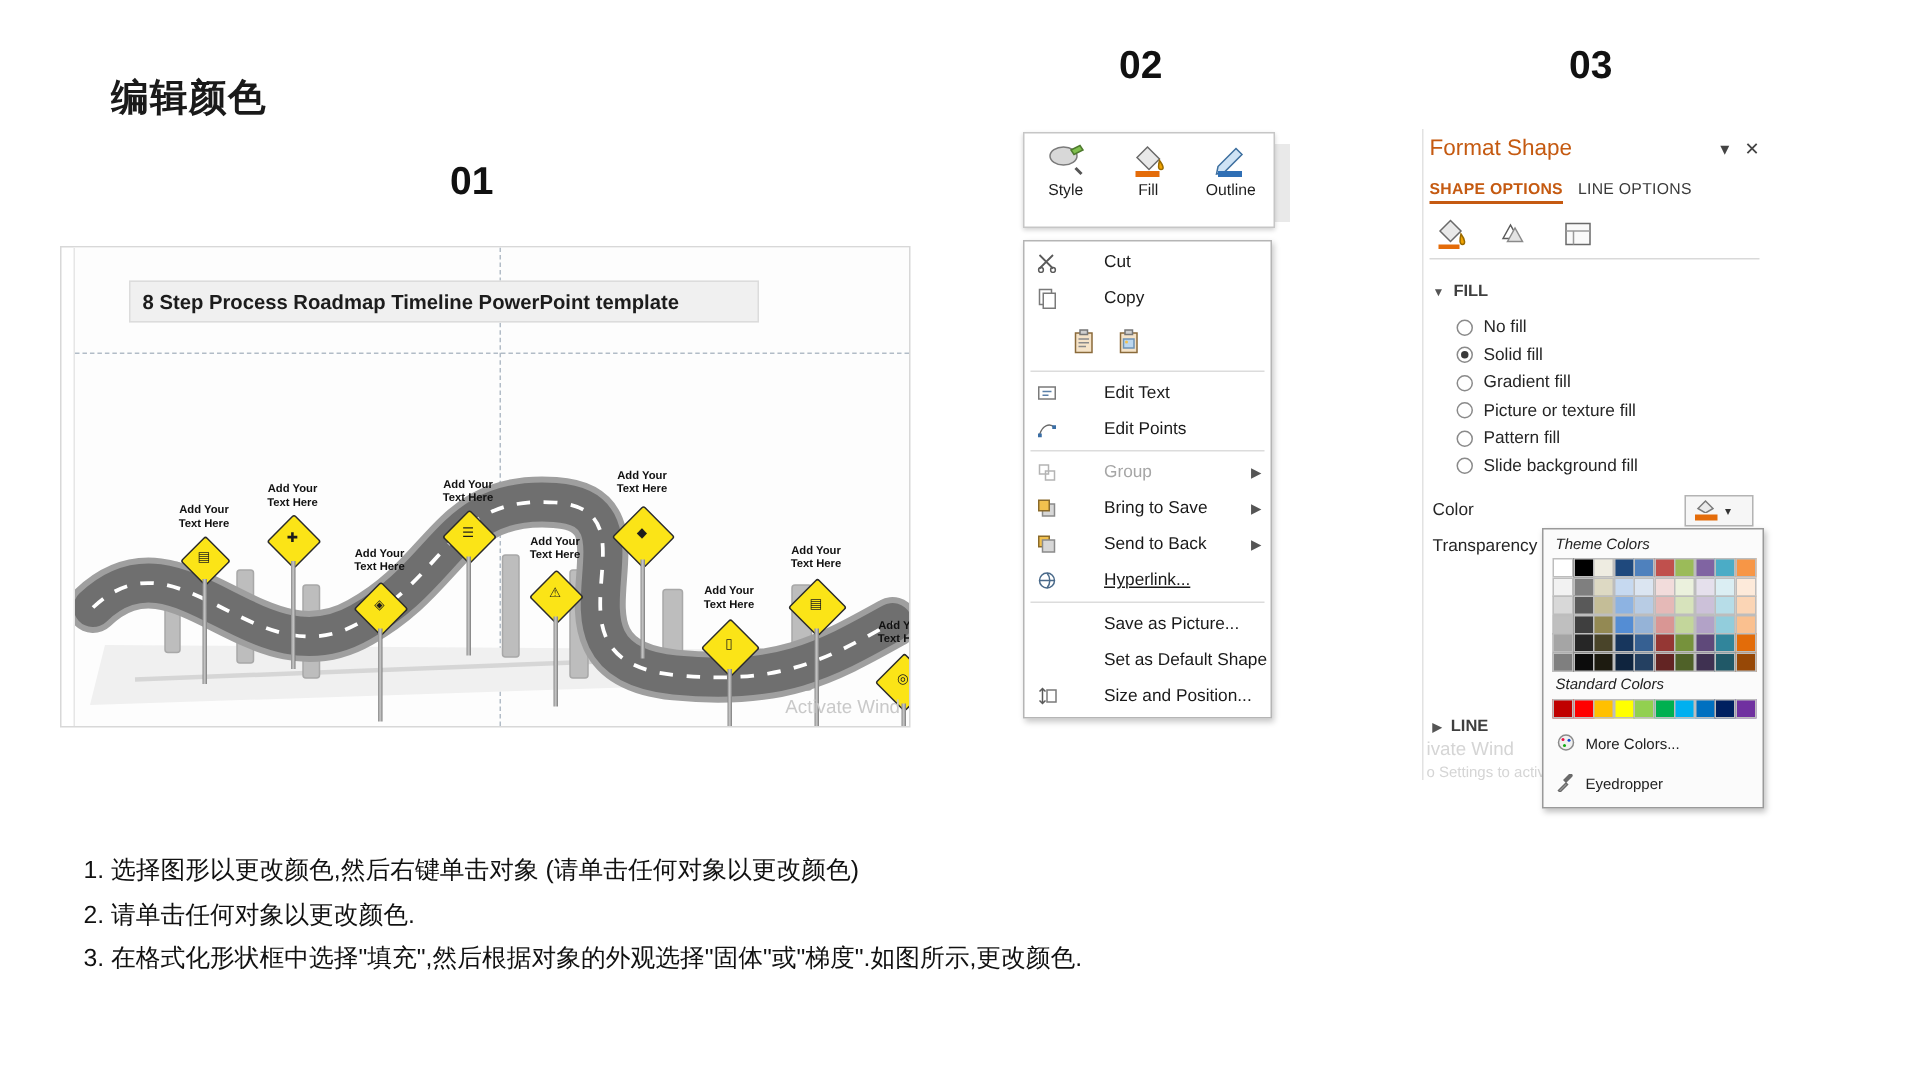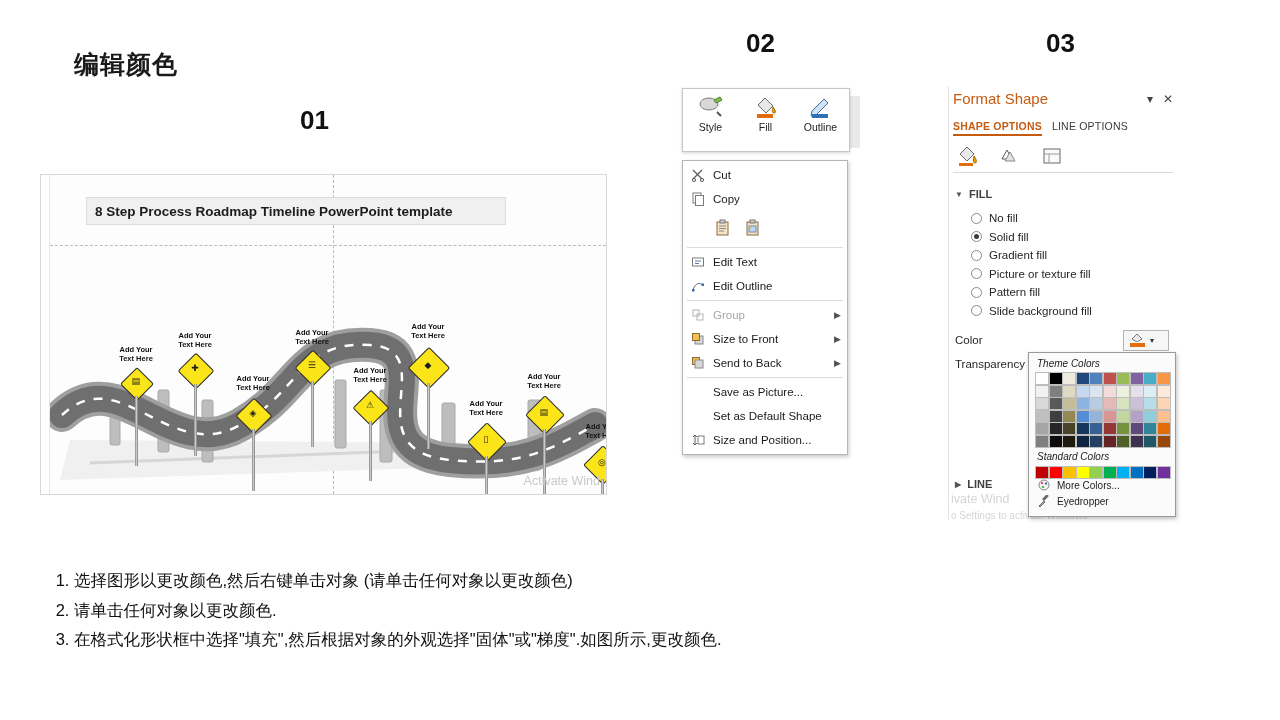--- a/index.html
+++ b/index.html
@@ -30,21 +30,21 @@
     color: #111111;
   }
   #step-01 { left: 300px; top: 105px; }
   #step-02 { left: 746px; top: 28px; }
   #step-03 { left: 1046px; top: 28px; }
 
   
   .slide-panel {
     position: absolute;
     left: 40px;
-    top: 174px;
+    top: 164px;
     width: 565px;
     height: 319px;
     background: #ffffff;
     border: 1px solid #d8d8d8;
     overflow: hidden;
   }
   .slide-inner {
     position: absolute;
     left: 8px;
     top: 0px;
@@ -195,21 +195,21 @@
     white-space: nowrap;
   }
   .ctx-row .ico {
     width: 26px;
     height: 20px;
     flex: 0 0 26px;
     display: flex;
     align-items: center;
     justify-content: center;
   }
-  .ctx-row .txt { padding-left: 2px; }
+  .ctx-row .txt { padding-left: 2px; margin-left: 23px; }
   .ctx-row.sel {
     background: #e2e2e2;
   }
   .ctx-row.hl {
     background: #f3d9c6;
     border-top: 1px solid #e0b393;
     border-bottom: 1px solid #e0b393;
   }
   .ctx-row.dis .txt { color: #a6a6a6; }
   .ctx-row .arrow {
@@ -416,21 +416,21 @@
     grid-auto-rows: 11px;
     gap: 1.5px;
   }
   .grid.std { grid-auto-rows: 12px; margin-top: 1px; }
   .sw { width: 12px; height: 11px; border: .5px solid #bdbdbd; }
   .grid-gap { height: 4px; }
   .picker .item {
     display: flex;
     align-items: center;
     gap: 6px;
-    padding: 1px 2px 1px 2px;
+    padding: 11px 2px 1px 2px;
   }
   .picker .item .ic { width: 14px; text-align: center; }
 
   
   .instructions {
     position: absolute;
     left: 40px;
     top: 568px;
     width: 1200px;
     font-size: 16.5px;
@@ -631,21 +631,21 @@
   </div>
 
   <div class="ctx-row">
     <span class="ico">
       <svg width="14" height="14" viewBox="0 0 14 14">
           <path d="M2 11 C4 4 9 3 12 6" fill="none" stroke="#6a6a6a"></path>
           <rect x="1" y="10" width="2.5" height="2.5" fill="#3a6ea5"></rect>
           <rect x="10.5" y="4.5" width="2.5" height="2.5" fill="#3a6ea5"></rect>
         </svg>
     </span>
-    <span class="txt">Edit Outline</span>
+    <span class="txt">Edit Points</span>
   </div>
 
   <div class="ctx-sep"></div>
 
   <div class="ctx-row dis">
     <span class="ico">
       <svg width="14" height="14" viewBox="0 0 14 14">
           <rect x="2" y="2" width="6" height="6" fill="none" stroke="#b4b4b4"></rect>
           <rect x="6" y="6" width="6" height="6" fill="none" stroke="#b4b4b4"></rect>
         </svg>
@@ -654,35 +654,44 @@
     <span class="arrow">▶</span>
   </div>
 
   <div class="ctx-row">
     <span class="ico">
       <svg width="14" height="14" viewBox="0 0 14 14">
           <rect x="4" y="4" width="8" height="8" fill="#d7d7d7" stroke="#8a8a8a"></rect>
           <rect x="1.5" y="1.5" width="7" height="7" fill="#f2c14e" stroke="#8a6a2a"></rect>
         </svg>
     </span>
-    <span class="txt">Size to Front</span>
+    <span class="txt">Bring to Save</span>
     <span class="arrow">▶</span>
   </div>
 
   <div class="ctx-row">
     <span class="ico">
       <svg width="14" height="14" viewBox="0 0 14 14">
           <rect x="1.5" y="1.5" width="7" height="7" fill="#f2c14e" stroke="#8a6a2a"></rect>
           <rect x="4" y="4" width="8" height="8" fill="#d7d7d7" stroke="#8a8a8a"></rect>
         </svg>
     </span>
     <span class="txt">Send to Back</span>
     <span class="arrow">▶</span>
   </div>
 
+  <div class="ctx-row">
+    <span class="ico">
+      <svg width="14" height="14" viewBox="0 0 14 14">
+          <circle cx="7" cy="7" r="5" fill="none" stroke="#4a6a8a"></circle>
+          <path d="M2 7h10M7 2c2.5 3 2.5 7 0 10" fill="none" stroke="#4a6a8a"></path>
+        </svg>
+    </span>
+    <span class="txt underline">Hyperlink...</span>
+  </div>
 
   <div class="ctx-sep"></div>
 
   <div class="ctx-row">
     <span class="ico"></span>
     <span class="txt">Save as Picture...</span>
   </div>
 
   <div class="ctx-row">
     <span class="ico"></span>

